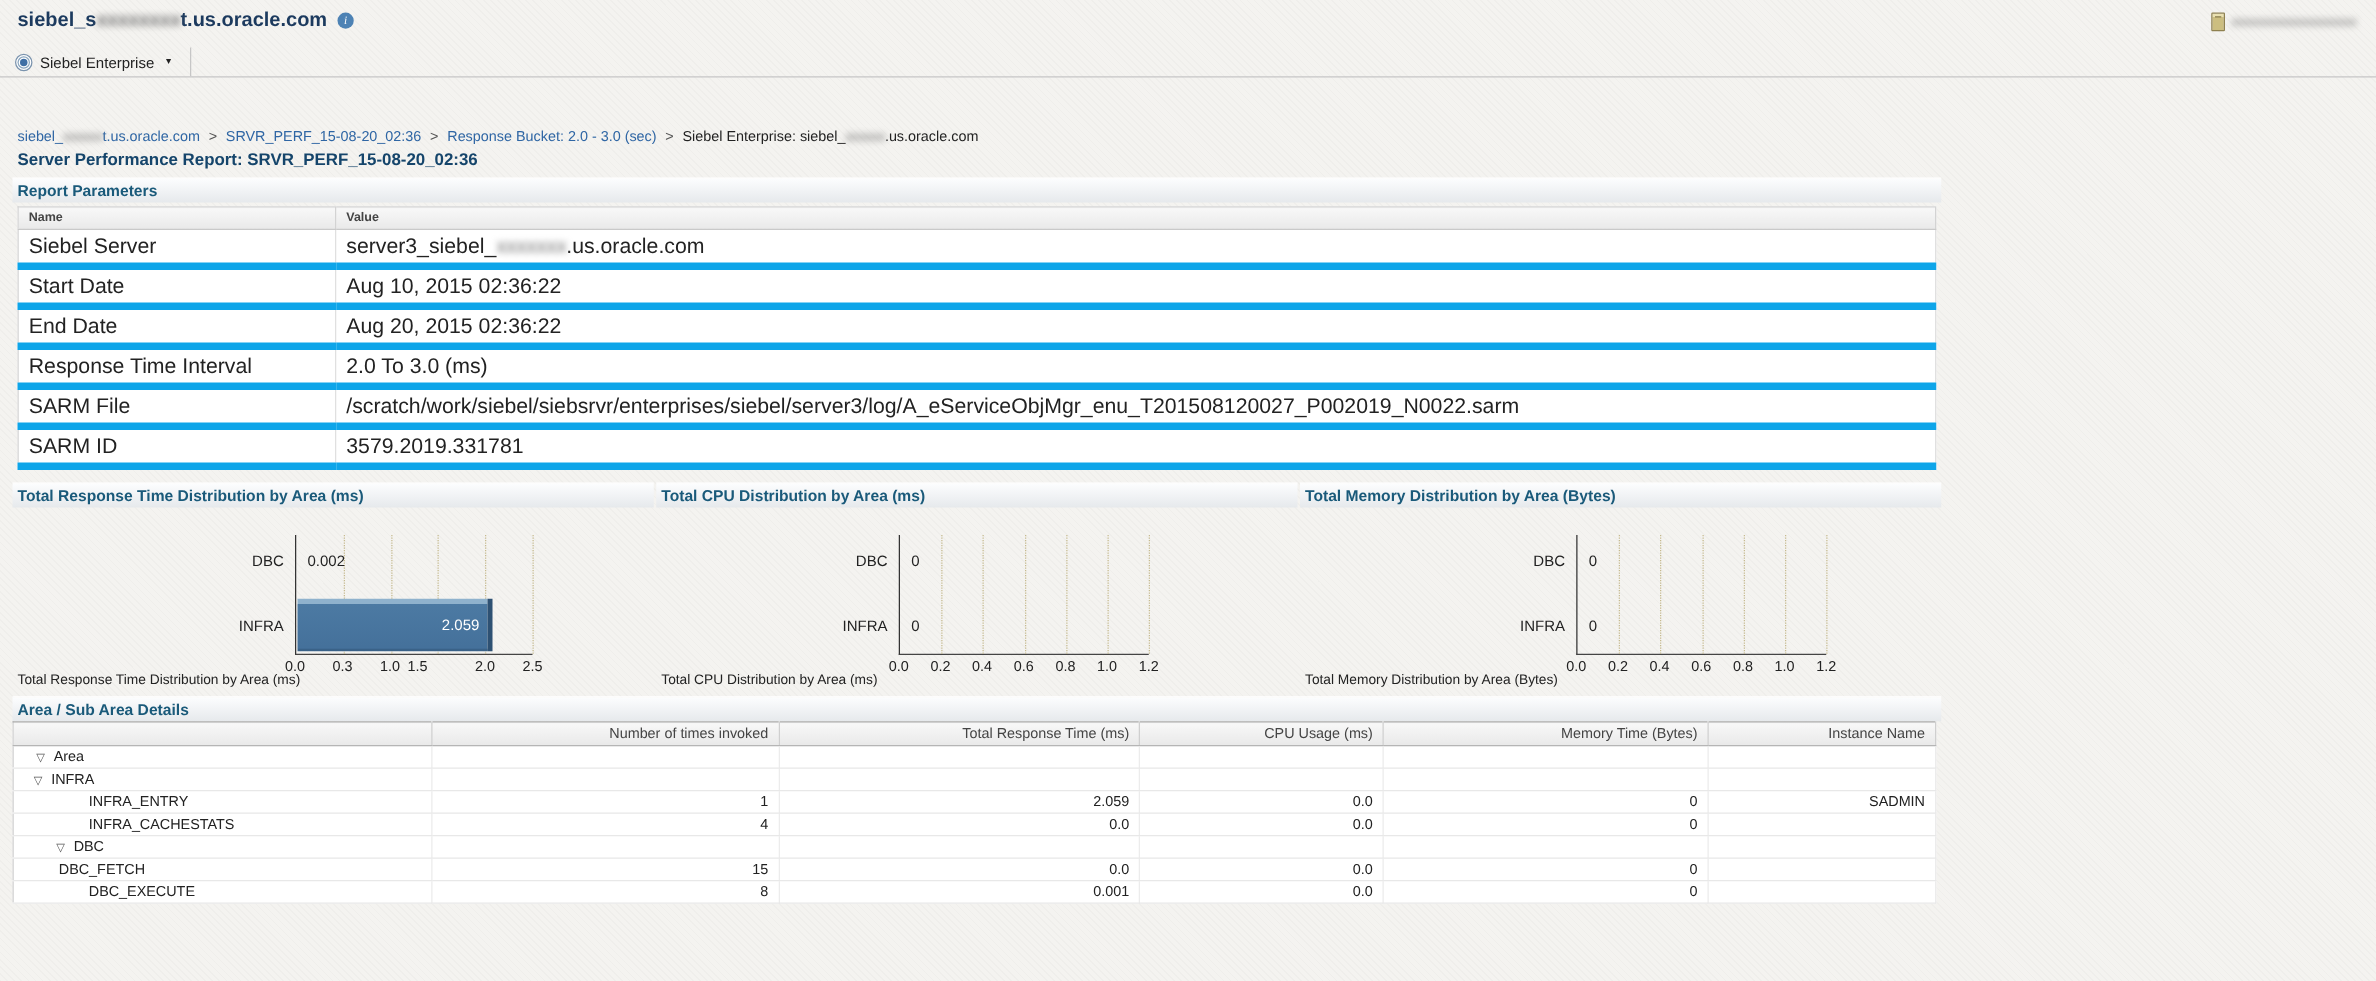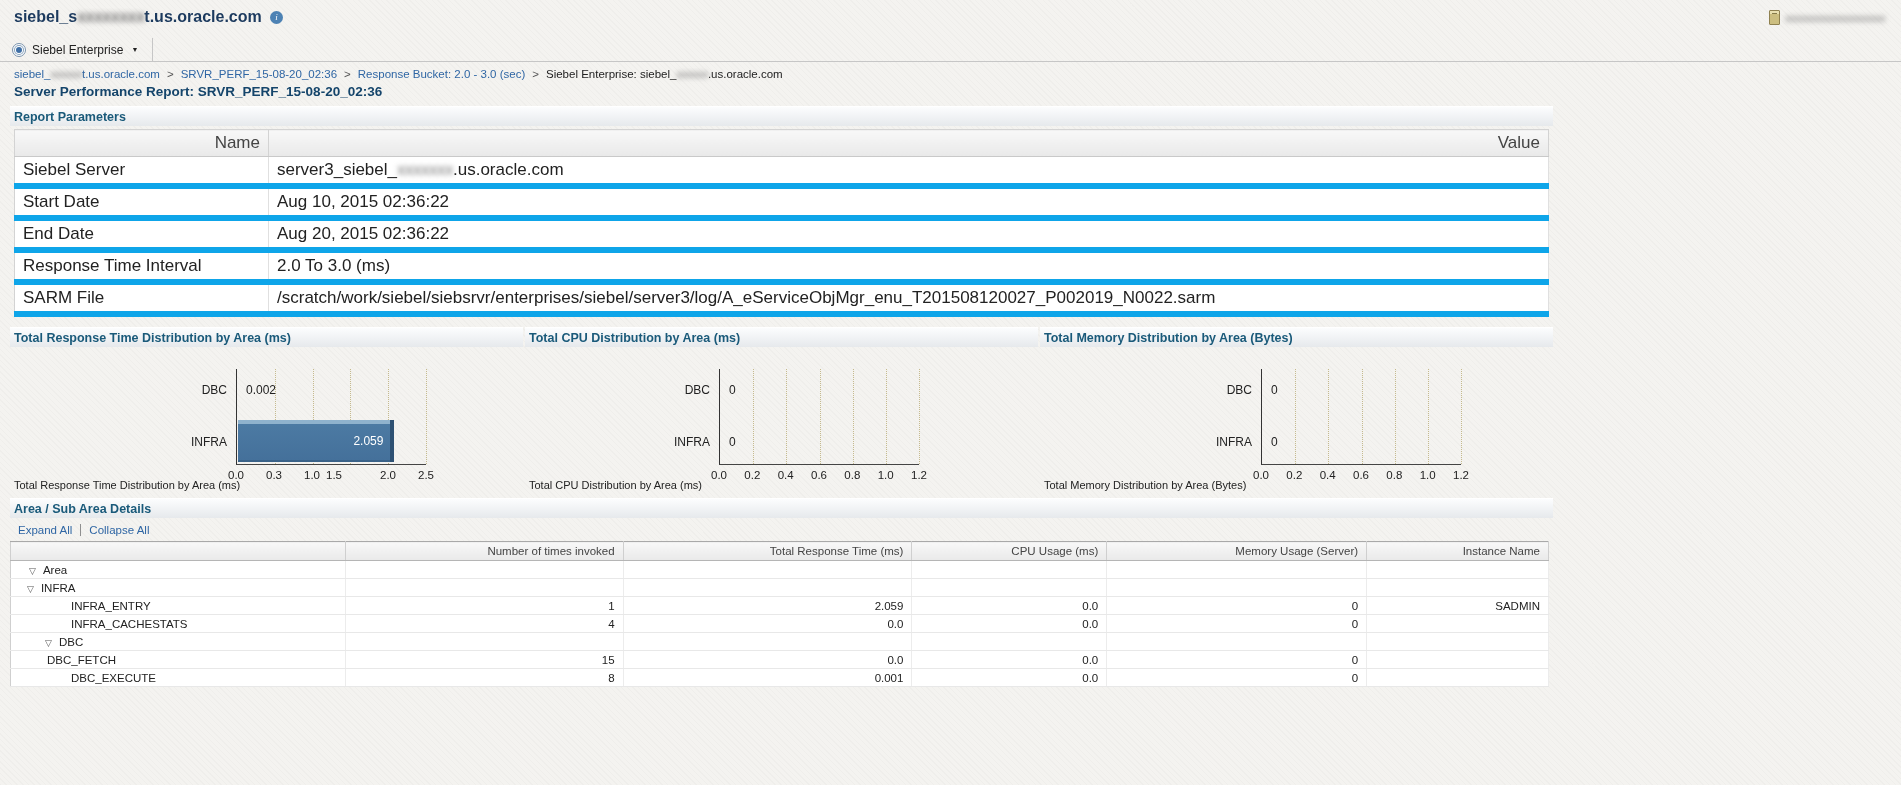--- a/index.html
+++ b/index.html
@@ -30,37 +30,37 @@
   .menu-btn { display:flex; align-items:center; gap:6px; height:100%; padding:0 14px 0 12px;
     border-right:1px solid #c6c6c6; cursor:pointer; }
   .bullseye { width:14px; height:14px; border-radius:50%; border:1px solid #7a93ad; background:#fff;
     display:flex; align-items:center; justify-content:center; }
   .bullseye::after { content:""; width:6px; height:6px; border-radius:50%; background:#3f6fa5;
     box-shadow:0 0 0 1px #fff, 0 0 0 2px #8aa6bf; }
   .menu-label { font-size:12px; color:#222; }
   .caret { font-size:7px; color:#222; margin-left:2px; }
 
   
-  .breadcrumb { padding:6px 0 2px 14px; font-size:11.5px; color:#333; }
+  .breadcrumb { padding:6px 0 2px 14px; font-size:11.5px; color:#333;margin-top:36px; }
   .bc-sep { color:#555; margin:0 7px; }
   .bc-item.current { color:#222; }
   .page-title { padding:2px 0 7px 14px; font-size:13.5px; font-weight:bold; color:#15456b; }
 
   
   .content { margin-left:10px; width:1543px; }
   .section-band { height:20px; background:linear-gradient(#fcfdfe,#e6e9ec); border-top:1px solid #ffffff;
     display:flex; align-items:center; padding-left:4px; }
   .section-band .stitle { font-size:12.5px; font-weight:bold; color:#1a5a7a; }
 
   
   table { border-collapse:collapse; background:#fff; }
   .params-table { margin:3px 4px 0 4px; width:1535px; border:1px solid #d3d3d3; }
-  .params-table th { background:linear-gradient(#f8f8f8,#e9e9e9); font-weight:normal; color:#444;
-    text-align:right; padding:3px 8px; border-bottom:1px solid #c9c9c9; border-right:1px solid #d3d3d3;
-    font-size:17px; }
+  .params-table th { background:linear-gradient(#f8f8f8,#e9e9e9); font-weight:bold; color:#444;
+    text-align:left; padding:3px 8px; border-bottom:1px solid #c9c9c9; border-right:1px solid #d3d3d3;
+    font-size:10px; }
   .params-table td { padding:3px 8px; border-bottom:6px solid #0ea5e9; border-right:1px solid #e0e0e0;
     font-size:17px; color:#222; height:18px; }
 
   
   .charts-row { display:flex; gap:2px; margin-top:10px; width:1543px; }
   .chart-col { position:relative; width:513px; height:165px; }
   .plot { position:absolute; top:42px; height:96px; border-left:1px solid #333; border-bottom:1px solid #444; }
   .gridline { position:absolute; top:0; bottom:0; width:0; border-left:1px dotted #c5ba8e; }
   .cat-label { position:absolute; right:100%; margin-right:10px; width:60px; text-align:right;
     font-size:12px; color:#222; }
@@ -140,20 +140,24 @@
           <td>End Date</td>
           <td><span>Aug 20, 2015 02:36:22</span></td>
         </tr>
         <tr>
           <td>Response Time Interval</td>
           <td><span>2.0 To 3.0 (ms)</span></td>
         </tr>
         <tr>
           <td>SARM File</td>
           <td><span>/scratch/work/siebel/siebsrvr/enterprises/siebel/server3/log/A_eServiceObjMgr_enu_T201508120027_P002019_N0022.sarm</span></td>
+        </tr>
+        <tr>
+          <td>SARM ID</td>
+          <td><span>3579.2019.331781</span></td>
         </tr>
       </tbody>
   </table>
 
   <div class="charts-row">
     <div class="chart-col" id="chart-col-0">
       <div class="section-band">
         <span class="stitle">Total Response Time Distribution by Area (ms)</span>
       </div>
       <div class="plot" style="left: 226px; width: 190px;">
@@ -232,41 +236,36 @@
           <span class="tick" style="left: 186px;">1.2</span>
         </div>
       <span class="chart-caption">Total Memory Distribution by Area (Bytes)</span>
     </div>
   </div>
 
   <div class="area-section">
     <div class="section-band">
       <span class="stitle">Area / Sub Area Details</span>
     </div>
-    <div class="tree-links">
-      <span class="link">Expand All</span>
-      <span class="vsep"></span>
-      <span class="link">Collapse All</span>
-    </div>
     <table class="area-table">
       <colgroup>
         <col style="width:335px">
           <col style="width:278px">
           <col style="width:289px">
         <col style="width:195px">
           <col style="width:260px">
           <col style="width:182px">
       </colgroup>
       <thead>
         <tr>
           <th></th>
           <th>Number of times invoked</th>
           <th>Total Response Time (ms)</th>
           <th>CPU Usage (ms)</th>
-          <th>Memory Usage (Server)</th>
+          <th>Memory Time (Bytes)</th>
           <th>Instance Name</th>
         </tr>
       </thead>
       <tbody id="area-body">
           <tr>
             <td style="padding-left: 18px;"><span class="tri">▽</span><span>Area</span></td>
             <td class="num"></td>
             <td class="num"></td>
             <td class="num"></td>
             <td class="num"></td>

